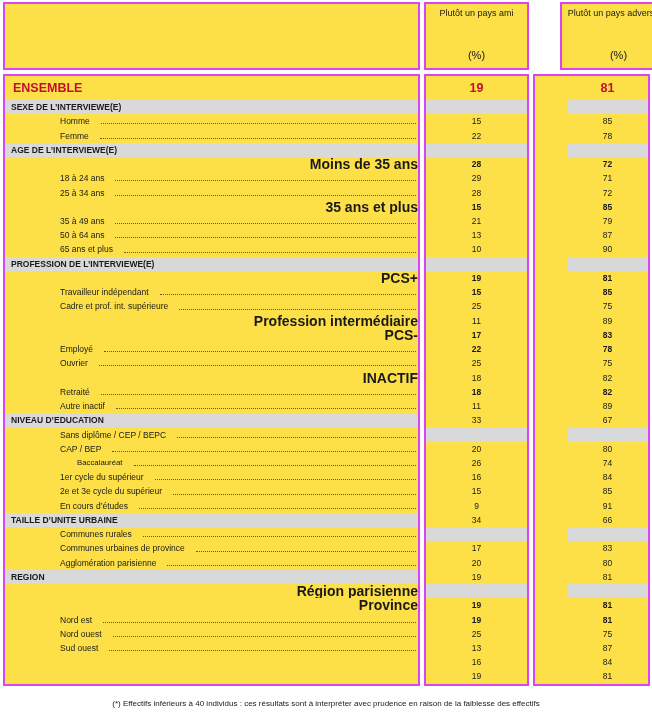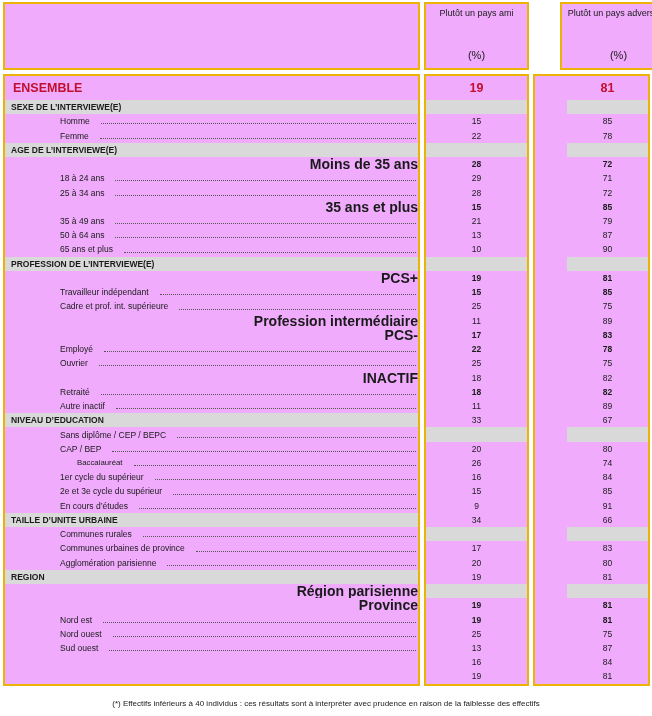--- a/index.html
+++ b/index.html
@@ -1,19 +1,19 @@
 <!DOCTYPE html>
 <html style="--red: #C0102D; --graybg: #D9D9D9;"><head>
 <meta charset="utf-8">
 <style>
   html, body { margin:0; padding:0; background:#ffffff; }
   body { font-family:"Liberation Sans", sans-serif; color:#1a1a1a; }
   .page { position:relative; width:652px; height:716px; background:#fff; overflow:hidden; }
 
-  .box { position:absolute; box-sizing:border-box; border:2px solid #eab308; background:#f0abfc; }
+  .box { position:absolute; box-sizing:border-box; border:2px solid #d946ef; background:#fde047; }
 
   
   .hdr { display:flex; flex-direction:column; justify-content:space-between; align-items:center; text-align:center; }
   .hdr .title { font-size:9px; line-height:1.25; padding:4px 3px 0 3px; }
   .hdr .unit  { font-size:11px; padding-bottom:7px; }
 
   
   .body-box { display:flex; flex-direction:column; }
   .r { height:14.24px; display:flex; align-items:center; box-sizing:border-box; overflow:hidden; flex:0 0 auto; }
   .r.ensemble { height:24px; }

